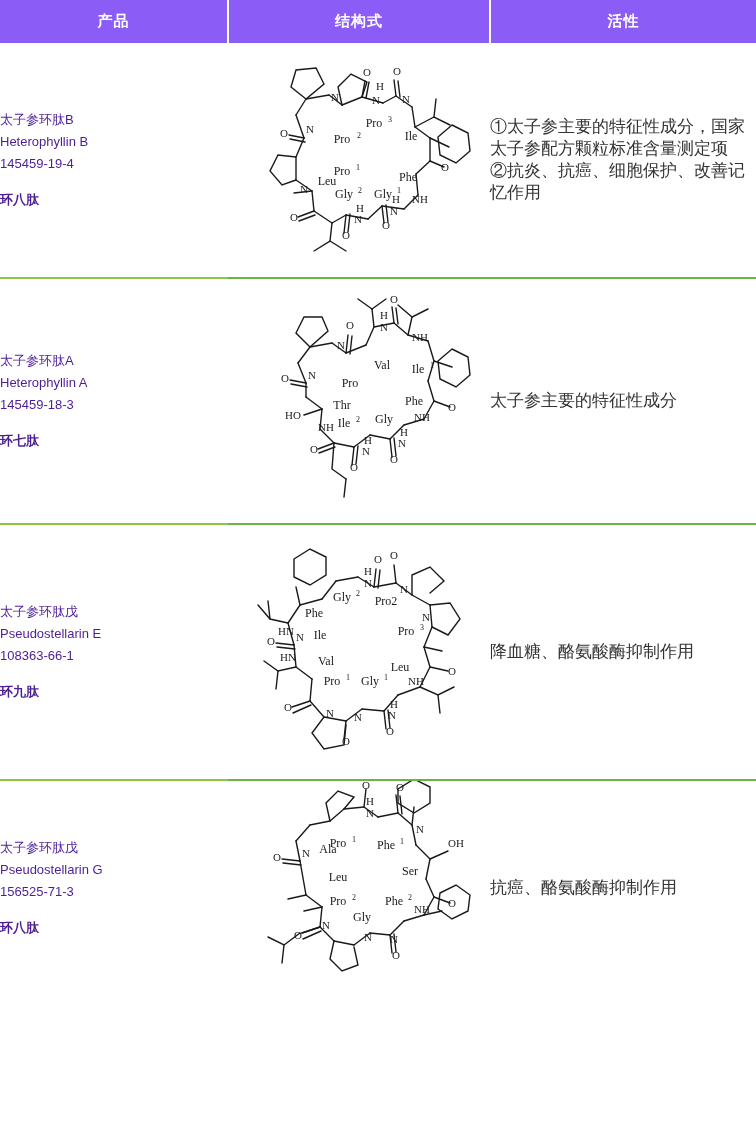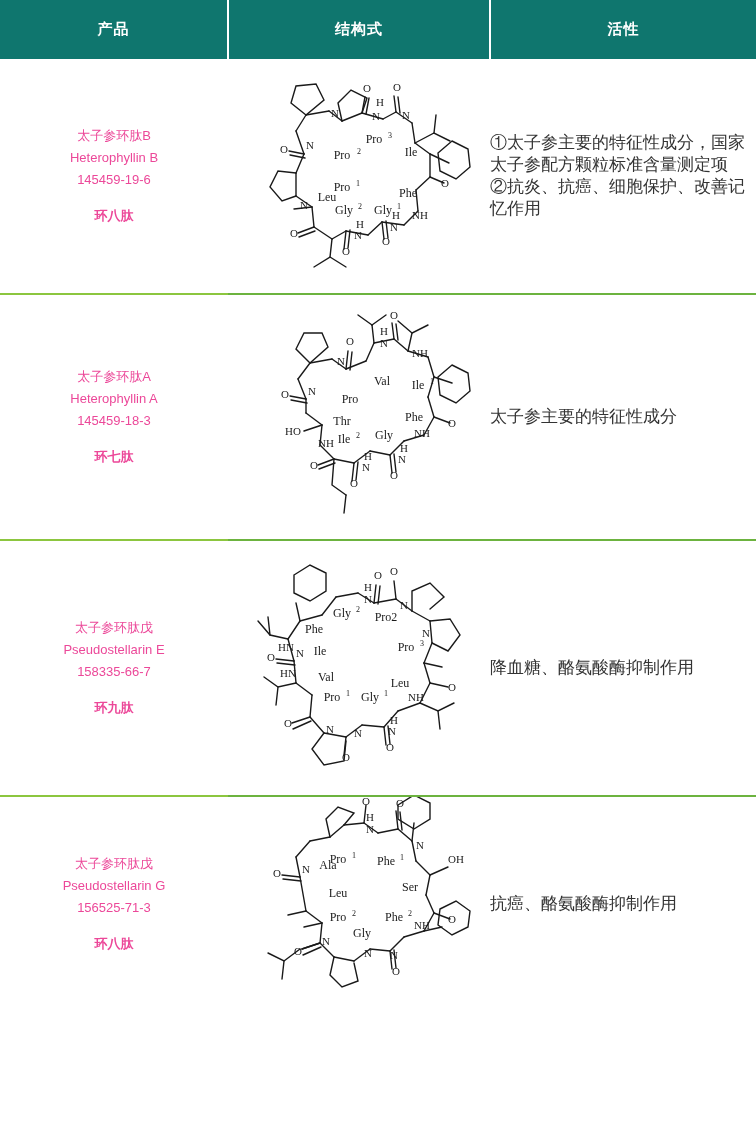--- a/index.html
+++ b/index.html
@@ -12,25 +12,25 @@
     width: 756px;
     font-family: "Liberation Sans", sans-serif;
     color: #333333;
   }
   .table {
     width: 756px;
     border-collapse: collapse;
     table-layout: fixed;
   }
   .head-row th {
-    background: #0f766e;
+    background: #8b5cf6;
     color: #ffffff;
     font-size: 15px;
     font-weight: bold;
-    padding: 20px 4px;
+    padding: 12px 4px;
     text-align: center;
     border-right: 2px solid #ffffff;
     letter-spacing: 1px;
   }
   .head-row th:last-child { border-right: none; font-family: Liberation Serif, serif; }
   .col-product { width: 228px; }
   .col-structure { width: 262px; }
   .col-activity { width: 266px; }
 
   .data-row > td {
@@ -38,22 +38,21 @@
     padding: 0;
     border-bottom: 2px solid #6cb33f;
   }
   .data-row:last-child > td { border-bottom: none; }
   .data-row > td.cell-product { border-bottom-color: #8cc63f; }
 
   .cell-product {
     padding: 10px 8px 10px 10px;
     font-size: 13px;
     line-height: 22px;
-    color: #ec4899;
-    text-align: center;
+    color: #4c1d95;
   }
   .cell-product .ptype {
     font-weight: bold;
     margin-top: 14px;
     display: block;
   }
   .cell-structure {
     text-align: center;
     padding: 8px 0;
   }
@@ -85,21 +84,21 @@
       <th>结构式</th>
       <th>活性</th>
     </tr>
   </thead>
   <tbody>
 
     <tr class="data-row">
       <td class="cell-product">
         <div>太子参环肽B</div>
         <div>Heterophyllin B</div>
-        <div>145459-19-6</div>
+        <div>145459-19-4</div>
         <span class="ptype">环八肽</span>
       </td>
       <td class="cell-structure">
         <div class="struct-wrap">
         <svg width="250" height="230" viewBox="0 0 250 230">
 
           <g class="bond" stroke-width="1.4" stroke-linecap="round">
 
             <path d="M70,95 L62,72"></path>
             <path d="M62,72 L72,56"></path>
@@ -290,21 +289,21 @@
         </svg>
         </div>
       </td>
       <td class="cell-activity">太子参主要的特征性成分</td>
     </tr>
 
     <tr class="data-row">
       <td class="cell-product">
         <div>太子参环肽戊</div>
         <div>Pseudostellarin E</div>
-        <div>158335-66-7</div>
+        <div>108363-66-1</div>
         <span class="ptype">环九肽</span>
       </td>
       <td class="cell-structure">
         <div class="struct-wrap">
         <svg width="250" height="250" viewBox="0 0 250 250">
           <g class="bond" stroke-width="1.4" stroke-linecap="round">
             <path d="M60,120 L54,98"></path>
             <path d="M54,98 L66,80"></path>
             <path d="M66,80 L88,74"></path>
             <path d="M88,74 L102,56"></path>

